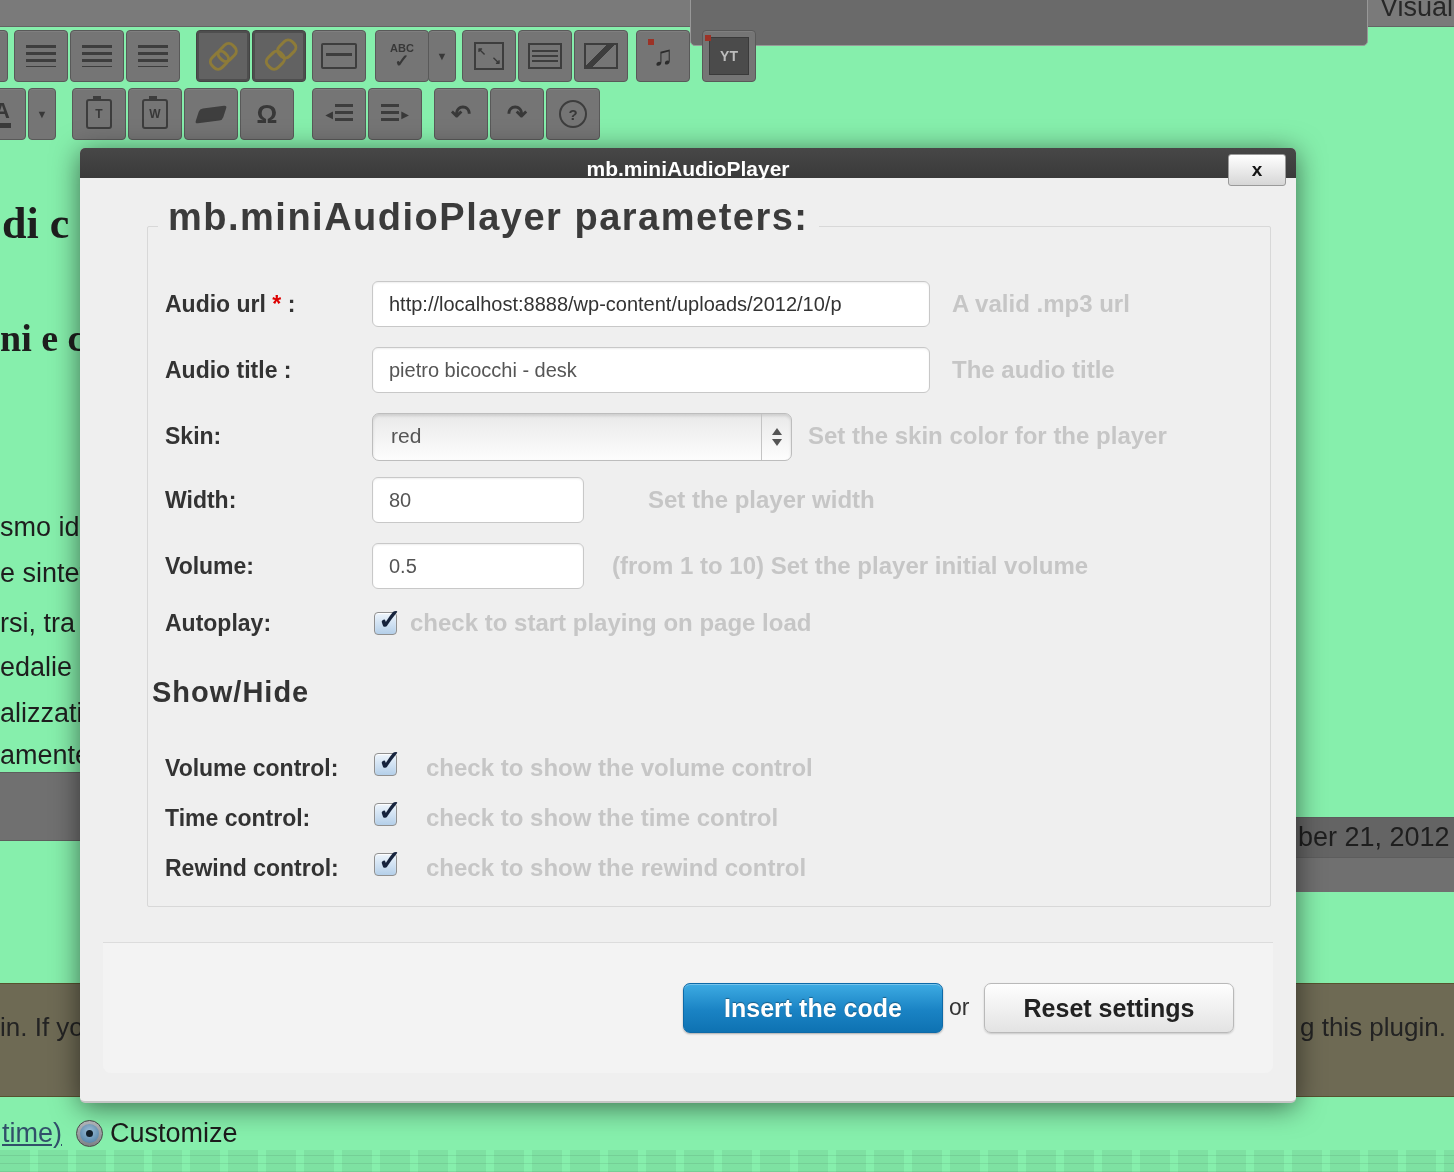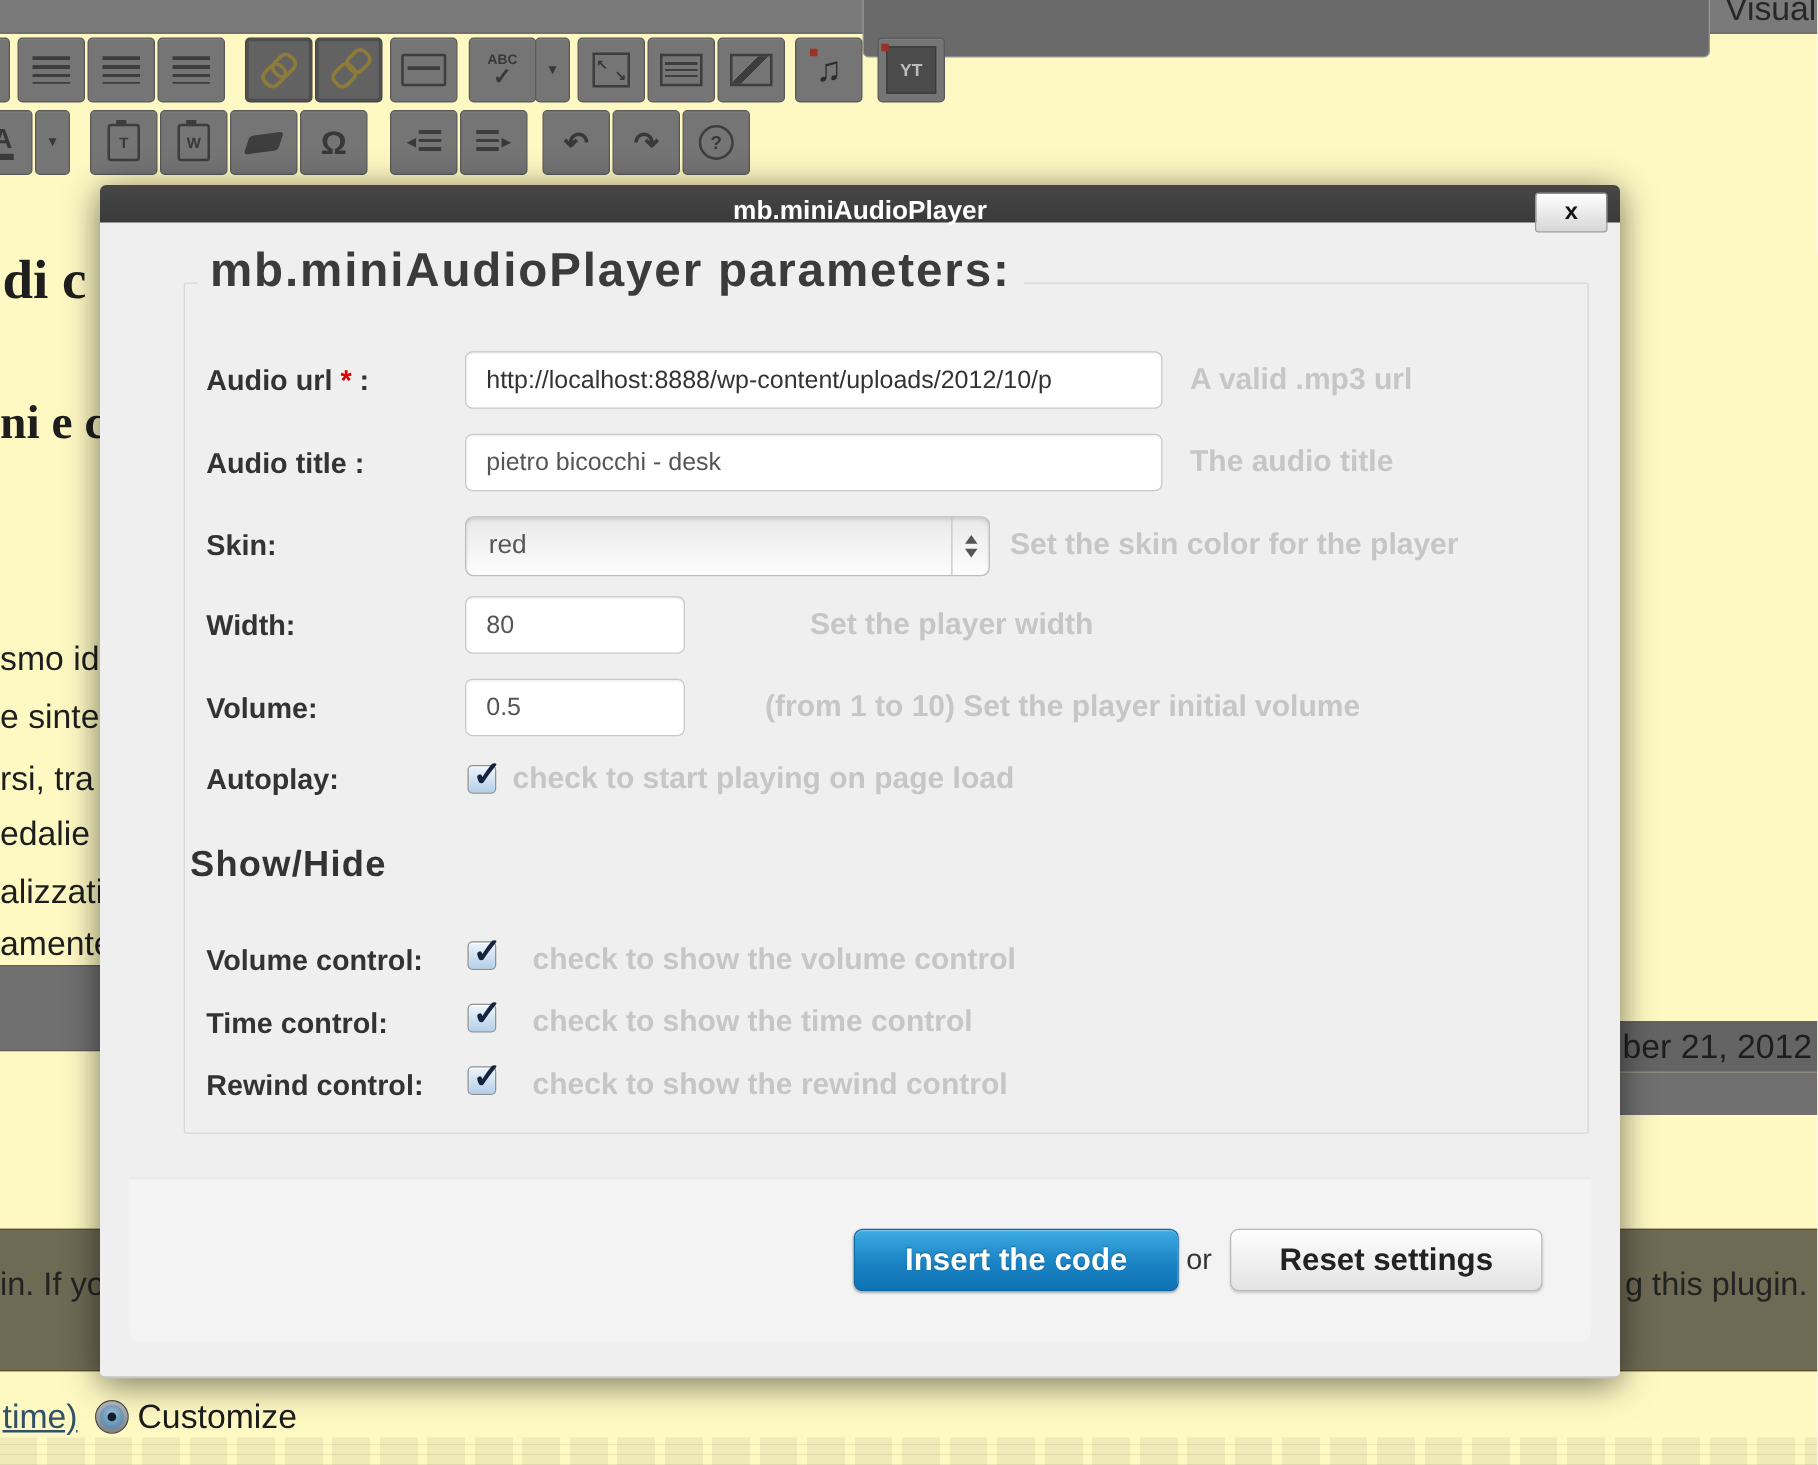--- a/index.html
+++ b/index.html
@@ -1,17 +1,17 @@
 <!DOCTYPE html>
 <html><head>
 <meta charset="utf-8">
 <style>
   html,body{margin:0;padding:0;overflow:hidden;}
   body{font-family:"Liberation Sans",sans-serif;}
-  .stage{position:relative;width:1454px;height:1172px;overflow:hidden;background:#fef9c3;}
+  .stage{position:relative;width:1454px;height:1172px;overflow:hidden;background:#86efac;}
   .abs{position:absolute;}
 
   
   .topstrip{left:0;top:0;width:1454px;height:26px;background:#7a7a7a;border-bottom:1px solid #646464;}
   .titlebox{left:690px;top:-30px;width:676px;height:74px;border:1px solid #989898;border-radius:5px;background:#6a6a6a;}
   .vistab{left:1380px;top:-8px;font-size:27px;color:#272727;}
   .tbtn{position:absolute;width:52px;height:50px;background:#757575;border:1px solid #595959;border-radius:4px;
         box-shadow:inset 0 1px 0 rgba(255,255,255,.08);display:flex;align-items:center;justify-content:center;color:#383838;}
   .tbtn.narrow{width:26px;}
   .tbtn.active{background:#626262;border-color:#434343;box-shadow:inset 0 0 0 2px #4e4e4e;}
@@ -65,21 +65,21 @@
   .mtitle .txt{width:100%;text-align:center;line-height:42px;color:#fff;font-weight:bold;font-size:21px;}
   .mclose{right:10px;top:6px;width:56px;height:30px;background:linear-gradient(#ffffff,#d6d6d6);border:1px solid #9a9a9a;
           border-radius:3px;color:#141414;font-weight:900;font-size:19px;display:flex;align-items:center;justify-content:center;cursor:pointer;}
   .legend{left:78px;top:48px;font-size:38px;font-weight:bold;letter-spacing:1.5px;color:#3b3b3b;background:#efefef;padding:0 10px;z-index:2;}
   .fset{left:67px;top:78px;width:1122px;height:679px;border:1px solid #d8d8d8;border-radius:2px;}
   .flabel{left:85px;width:205px;font-size:23px;font-weight:bold;color:#333;line-height:46px;white-space:nowrap;}
   .req{color:#dd0000;}
   .tinput{left:292px;height:46px;border:1px solid #c8c8c8;border-radius:6px;background:#fff;font-family:"Liberation Sans",sans-serif;
           font-size:20px;color:#555;padding:0 16px;box-sizing:border-box;box-shadow:inset 0 1px 2px rgba(0,0,0,.07);}
   .tinput.url{color:#333;}
-  .wide{width:558px;} .small{width:176px;}
+  .wide{width:558px;} .small{width:212px;}
   .hint{font-size:24px;font-weight:bold;color:#c6c6c6;line-height:46px;white-space:nowrap;}
   .select{left:292px;width:418px;height:46px;border:1px solid #bdbdbd;border-radius:7px;
           background:linear-gradient(#e9e9e9,#fdfdfd);box-shadow:inset 0 2px 3px rgba(0,0,0,.12);}
   .select .val{position:absolute;left:18px;line-height:44px;font-size:21px;color:#555;}
   .select .spin{position:absolute;right:0;top:0;bottom:0;width:29px;border-left:1px solid #c4c4c4;
                 display:flex;flex-direction:column;align-items:center;justify-content:center;gap:4px;}
   .select .spin .up{width:0;height:0;border-left:5px solid rgba(0,0,0,0);border-right:5px solid rgba(0,0,0,0);border-bottom:7px solid #555;}
   .select .spin .dn{width:0;height:0;border-left:5px solid rgba(0,0,0,0);border-right:5px solid rgba(0,0,0,0);border-top:7px solid #555;}
   .cb{width:21px;height:21px;border-radius:4px;border:1px solid #909090;background:linear-gradient(#eef5fc,#b4cfe9);
       box-shadow:inset 0 1px 1px #fff;}

